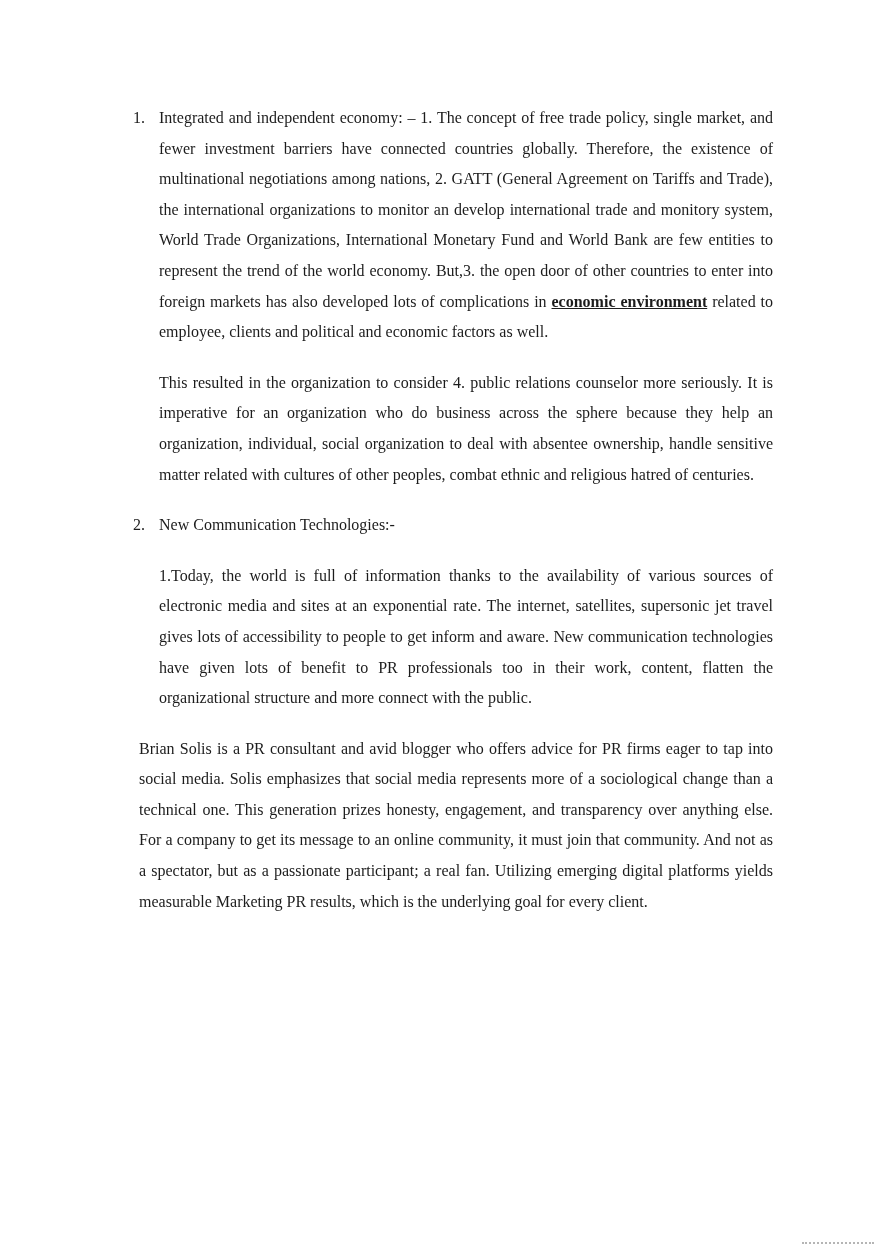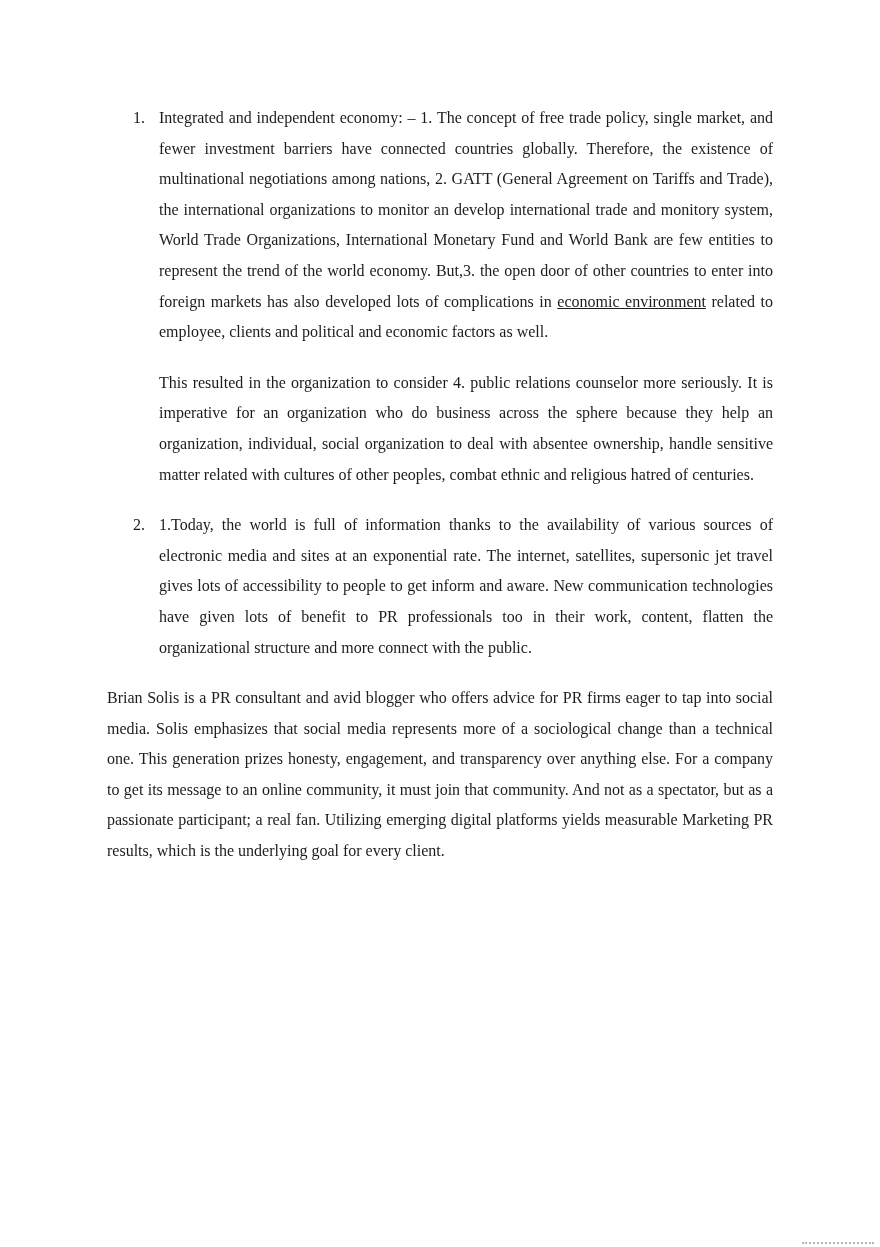--- a/index.html
+++ b/index.html
@@ -31,22 +31,22 @@
     position: relative;
     padding-left: 52px;
   }
   .list-marker {
     position: absolute;
     left: 26px;
     top: 0;
     font-size: 16px;
     line-height: 30.6px;
   }
-  .underline { text-decoration: underline; }
-  .closing { margin-top: 0; }
+  .underline { text-decoration: underline; font-weight: bold; }
+  .closing { margin-top: 0; margin-left: 32px; }
   .bottom-artifact {
     position: absolute;
     right: 6px;
     bottom: 3px;
     width: 72px;
     height: 0;
     border-bottom: 2px dotted #8f8f8f;
     opacity: 0.65;
   }
 </style>
@@ -59,20 +59,21 @@
     <span class="list-marker">1.</span>
     <div class="item-body">
       <p class="para"><span>Integrated and independent economy: – 1. The concept of free trade policy, single market, and fewer investment barriers have connected countries globally. Therefore, the existence of multinational negotiations among nations, 2. GATT (General Agreement on Tariffs and Trade), the international organizations to monitor an develop international trade and monitory system, World Trade Organizations, International Monetary Fund and World Bank are few entities to represent the trend of the world economy. But,3. the open door of other countries to enter into foreign markets has also developed lots of complications in </span><span class="underline">economic environment</span><span> related to employee, clients and political and economic factors as well.</span></p>
       <p class="para">This resulted in the organization to consider 4. public relations counselor more seriously. It is imperative for an organization who do business across the sphere because they help an organization, individual, social organization to deal with absentee ownership, handle sensitive matter related with cultures of other peoples, combat ethnic and religious hatred of centuries.</p>
     </div>
   </section>
 
   <section class="list-item">
     <span class="list-marker">2.</span>
     <div class="item-body">
+      <p class="para heading-line">New Communication Technologies:-</p>
       <p class="para">1.Today, the world is full of information thanks to the availability of various sources of electronic media and sites at an exponential rate. The internet, satellites, supersonic jet travel gives lots of accessibility to people to get inform and aware. New communication technologies have given lots of benefit to PR professionals too in their work, content, flatten the organizational structure and more connect with the public.</p>
     </div>
   </section>
 
   <p class="para closing">Brian Solis is a PR consultant and avid blogger who offers advice for PR firms eager to tap into social media. Solis emphasizes that social media represents more of a sociological change than a technical one. This generation prizes honesty, engagement, and transparency over anything else. For a company to get its message to an online community, it must join that community. And not as a spectator, but as a passionate participant; a real fan. Utilizing emerging digital platforms yields measurable Marketing PR results, which is the underlying goal for every client.</p>
 
   <div class="bottom-artifact"></div>
 
 </div>
 

